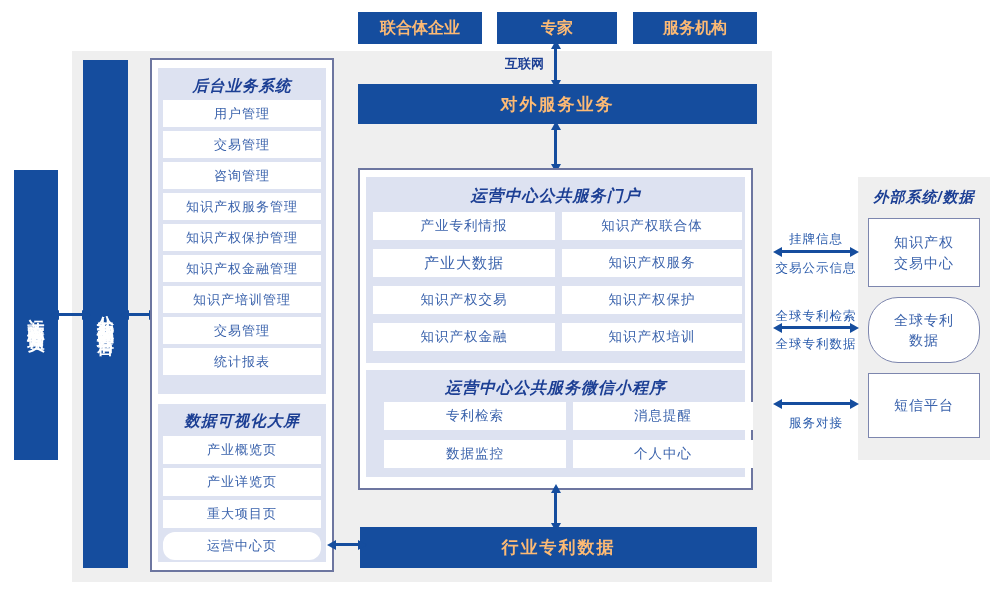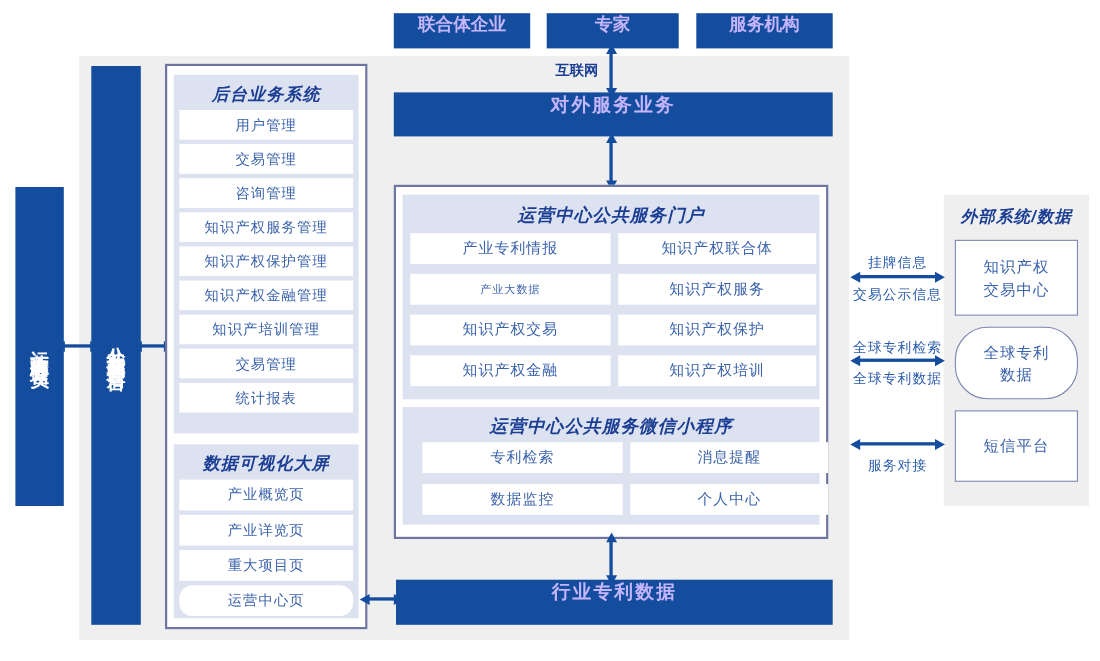--- a/index.html
+++ b/index.html
@@ -1,19 +1,19 @@
 <!DOCTYPE html>
 <html style="--primary: #154d9e; --arrow: #154d9e; --lavender: #dde2f1; --slate: #6d76a0; --ext_border: #7d86ae; --gray: #efefef; --title_text: #1c3f94; --item_text: #3b63ac; --label_text: #2b5cac;"><head>
 <meta charset="utf-8">
 <style>
   html,body{margin:0;padding:0;background:#ffffff;font-family:"Liberation Sans",sans-serif;}
   .canvas{position:relative;width:1000px;height:601px;background:#ffffff;overflow:hidden;}
   .abs{position:absolute;}
   .grayblock{background:var(--gray,#efefef);}
-  .bluebox{background:var(--primary,#154d9e);color:#c4b5fd;font-weight:bold;display:flex;align-items:flex-start;justify-content:center;}
+  .bluebox{background:var(--primary,#154d9e);color:#fdba74;font-weight:bold;display:flex;align-items:center;justify-content:center;}
   .actor{font-size:16px;}
   .bar{font-size:17px;letter-spacing:2px;}
   .vrail{background:var(--primary,#154d9e);color:#ffffff;font-weight:bold;font-size:17px;display:flex;align-items:center;justify-content:center;writing-mode:vertical-rl;text-orientation:upright;letter-spacing:3px;}
   .outer{background:#ffffff;border:2px solid var(--slate,#6d76a0);box-sizing:border-box;}
   .lav{background:var(--lavender,#dde2f1);}
   .ptitle{color:var(--title_text,#1c3f94);font-weight:bold;font-style:italic;text-align:center;letter-spacing:1px;}
   .item{background:#ffffff;color:var(--item_text,#3b63ac);font-size:13px;display:flex;align-items:center;justify-content:center;letter-spacing:1px;}
   .col{display:flex;flex-direction:column;}
   .grid2{display:grid;}
   .extbox{background:#ffffff;border:1.5px solid var(--ext_border,#7d86ae);box-sizing:border-box;color:var(--item_text,#3b63ac);font-size:14px;display:flex;flex-direction:column;align-items:center;justify-content:center;line-height:1.45;letter-spacing:1px;}
@@ -90,21 +90,21 @@
     </div>
   </div>
 
   <div class="abs outer" style="left:358px;top:168px;width:395px;height:322px;">
 
     <div class="abs lav" style="left:6px;top:7px;width:379px;height:186px;">
       <div class="ptitle" style="margin-top:9px;font-size:16px;">运营中心公共服务门户</div>
       <div class="abs grid2" style="left:7px;top:35px;grid-template-columns:182px 180px;column-gap:7px;row-gap:9px;">
         <div class="item" style="height:28px;font-size:13.5px;">产业专利情报</div>
         <div class="item" style="height:28px;font-size:13.5px;">知识产权联合体</div>
-        <div class="item" style="height:28px;font-size:10px;">产业大数据</div>
+        <div class="item" style="height:28px;font-size:15px;">产业大数据</div>
         <div class="item" style="height:28px;font-size:13.5px;">知识产权服务</div>
         <div class="item" style="height:28px;font-size:13.5px;">知识产权交易</div>
         <div class="item" style="height:28px;font-size:13.5px;">知识产权保护</div>
         <div class="item" style="height:28px;font-size:13.5px;">知识产权金融</div>
         <div class="item" style="height:28px;font-size:13.5px;">知识产权培训</div>
       </div>
     </div>
 
     <div class="abs lav" style="left:6px;top:200px;width:379px;height:107px;">
       <div class="ptitle" style="margin-top:8px;font-size:16px;">运营中心公共服务微信小程序</div>

